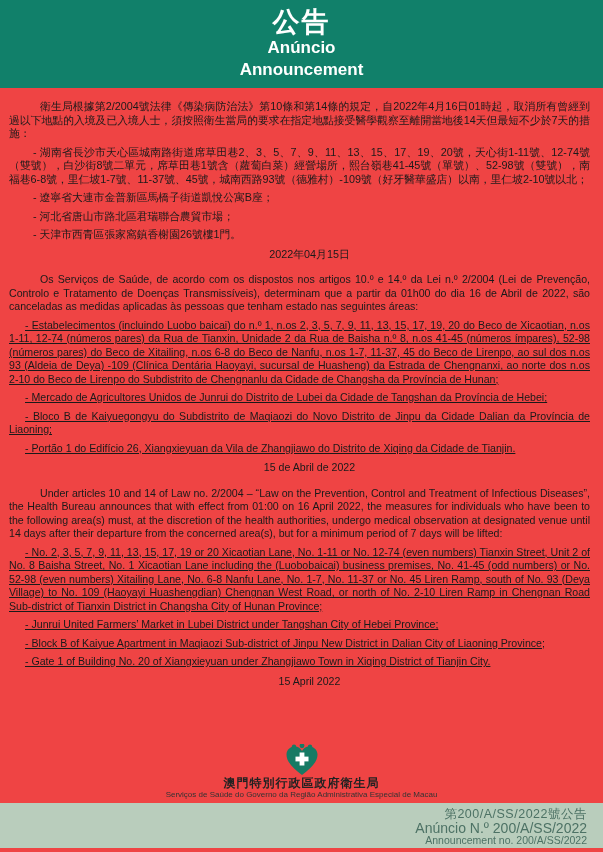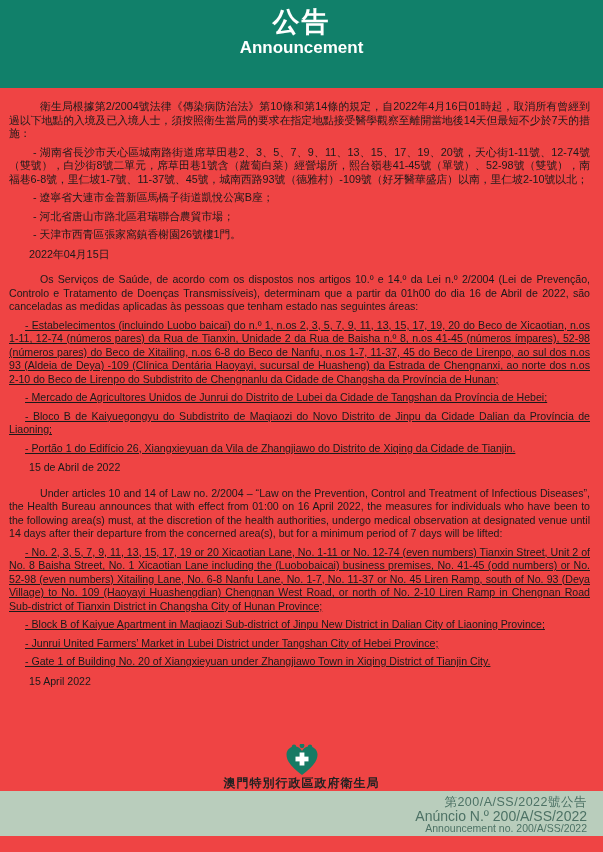--- a/index.html
+++ b/index.html
@@ -26,51 +26,52 @@
     font-size:10.6px;
     line-height:13.5px;
     margin:5px 13px 0 9px;
     text-align:justify;
     color:#1a1a1a;
   }
   .para.intro{text-indent:31px;margin-top:12px;}
   .para.zh{font-size:10.8px;}
   .para.bullet-zh{text-indent:24px;}
   .para.bullet{text-indent:16px;text-decoration:underline;}
-  .para.date{text-indent:20px;margin-top:6px;text-align:left;}
+  .para.date{text-indent:20px;margin-top:6px;text-align:center;}
   .footer{
     position:absolute;
     left:0;bottom:52px;
     width:603px;
     text-align:center;
   }
   .footer .logo{display:block;margin:0 auto 1px auto;}
   .footer .org-zh{font-size:12px;font-weight:bold;color:#222;letter-spacing:1px;line-height:13px;}
   .footer .org-pt{font-size:8px;color:#333;line-height:10px;}
   .refbar{
     position:absolute;
-    left:0;bottom:16px;
+    left:0;bottom:4px;
     width:603px;height:45px;
     background:#b9cdbc;
     box-sizing:border-box;
     padding:4px 16px 0 0;
     text-align:right;
     color:#4d7265;
   }
   .refbar .r-zh{font-size:12.5px;line-height:15px;letter-spacing:0.5px;}
   .refbar .r-pt{font-size:14px;line-height:12px;}
   .refbar .r-en{font-size:10.5px;line-height:12px;}
 </style>
 </head>
 <body>
 
 <div class="page">
 
   <div class="header">
     <div class="t-zh">公告</div>
+    <div class="t-pt">Anúncio</div>
     <div class="t-en">Announcement</div>
   </div>
 
   <div class="body-text">
 
     <p class="para zh intro">衛生局根據第2/2004號法律《傳染病防治法》第10條和第14條的規定，自2022年4月16日01時起，取消所有曾經到過以下地點的入境及已入境人士，須按照衛生當局的要求在指定地點接受醫學觀察至離開當地後14天但最短不少於7天的措施：</p>
     <p class="para zh bullet-zh">- 湖南省長沙市天心區城南路街道席草田巷2、3、5、7、9、11、13、15、17、19、20號，天心街1-11號、12-74號（雙號），白沙街8號二單元，席草田巷1號含（蘿蔔白菜）經營場所，熙台嶺巷41-45號（單號）、52-98號（雙號），南福巷6-8號，里仁坡1-7號、11-37號、45號，城南西路93號（德雅村）-109號（好牙醫華盛店）以南，里仁坡2-10號以北；</p>
     <p class="para zh bullet-zh">- 遼寧省大連市金普新區馬橋子街道凱悅公寓B座；</p>
     <p class="para zh bullet-zh">- 河北省唐山市路北區君瑞聯合農貿市場；</p>
     <p class="para zh bullet-zh">- 天津市西青區張家窩鎮香榭園26號樓1門。</p>
@@ -78,22 +79,22 @@
 
     <p class="para intro">Os Serviços de Saúde, de acordo com os dispostos nos artigos 10.º e 14.º da Lei n.º 2/2004 (Lei de Prevenção, Controlo e Tratamento de Doenças Transmissíveis), determinam que a partir da 01h00 do dia 16 de Abril de 2022, são canceladas as medidas aplicadas às pessoas que tenham estado nas seguintes áreas:</p>
     <p class="para bullet">- Estabelecimentos (incluindo Luobo baicai) do n.º 1, n.os 2, 3, 5, 7, 9, 11, 13, 15, 17, 19, 20 do Beco de Xicaotian, n.os 1-11, 12-74 (números pares) da Rua de Tianxin, Unidade 2 da Rua de Baisha n.º 8, n.os 41-45 (números ímpares), 52-98 (números pares) do Beco de Xitailing, n.os 6-8 do Beco de Nanfu, n.os 1-7, 11-37, 45 do Beco de Lirenpo, ao sul dos n.os 93 (Aldeia de Deya) -109 (Clínica Dentária Haoyayi, sucursal de Huasheng) da Estrada de Chengnanxi, ao norte dos n.os 2-10 do Beco de Lirenpo do Subdistrito de Chengnanlu da Cidade de Changsha da Província de Hunan;</p>
     <p class="para bullet">- Mercado de Agricultores Unidos de Junrui do Distrito de Lubei da Cidade de Tangshan da Província de Hebei;</p>
     <p class="para bullet">- Bloco B de Kaiyuegongyu do Subdistrito de Maqiaozi do Novo Distrito de Jinpu da Cidade Dalian da Província de Liaoning;</p>
     <p class="para bullet">- Portão 1 do Edifício 26, Xiangxieyuan da Vila de Zhangjiawo do Distrito de Xiqing da Cidade de Tianjin.</p>
     <p class="para date">15 de Abril de 2022</p>
 
     <p class="para intro">Under articles 10 and 14 of Law no. 2/2004 – “Law on the Prevention, Control and Treatment of Infectious Diseases”, the Health Bureau announces that with effect from 01:00 on 16 April 2022, the measures for individuals who have been to the following area(s) must, at the discretion of the health authorities, undergo medical observation at designated venue until 14 days after their departure from the concerned area(s), but for a minimum period of 7 days will be lifted:</p>
     <p class="para bullet">- No. 2, 3, 5, 7, 9, 11, 13, 15, 17, 19 or 20 Xicaotian Lane, No. 1-11 or No. 12-74 (even numbers) Tianxin Street, Unit 2 of No. 8 Baisha Street, No. 1 Xicaotian Lane including the (Luobobaicai) business premises, No. 41-45 (odd numbers) or No. 52-98 (even numbers) Xitailing Lane, No. 6-8 Nanfu Lane, No. 1-7, No. 11-37 or No. 45 Liren Ramp, south of No. 93 (Deya Village) to No. 109 (Haoyayi Huashengdian) Chengnan West Road, or north of No. 2-10 Liren Ramp in Chengnan Road Sub-district of Tianxin District in Changsha City of Hunan Province;</p>
+    <p class="para bullet">- Junrui United Farmers’ Market in Lubei District under Tangshan City of Hebei Province;</p>
     <p class="para bullet">- Block B of Kaiyue Apartment in Maqiaozi Sub-district of Jinpu New District in Dalian City of Liaoning Province;</p>
-    <p class="para bullet">- Junrui United Farmers’ Market in Lubei District under Tangshan City of Hebei Province;</p>
     <p class="para bullet">- Gate 1 of Building No. 20 of Xiangxieyuan under Zhangjiawo Town in Xiqing District of Tianjin City.</p>
     <p class="para date">15 April 2022</p>
 
   </div>
 
   <div class="footer">
     <svg class="logo" width="34" height="32" viewBox="0 0 34 32">
 
       <path d="M17 31 C 8 24, 1.5 18, 1.5 10.5 C 1.5 5.5 5.5 2.5 9.8 2.5 C 13 2.5 15.8 4.5 17 7 C 18.2 4.5 21 2.5 24.2 2.5 C 28.5 2.5 32.5 5.5 32.5 10.5 C 32.5 18 26 24, 17 31 Z" fill="#177a64"></path>
 

